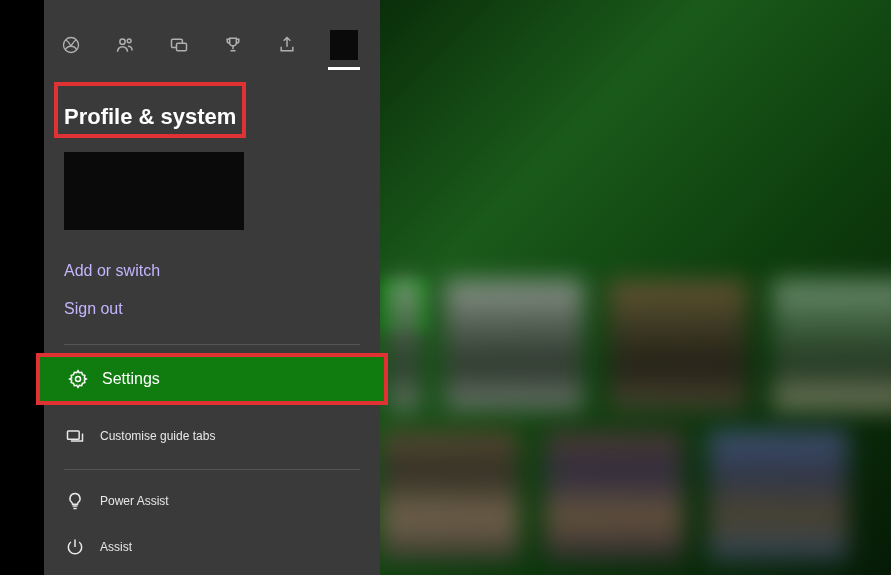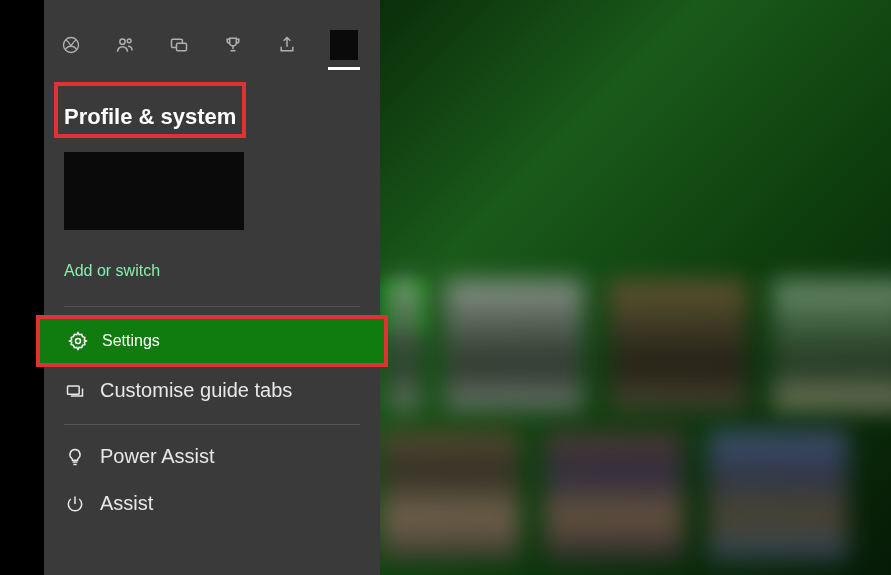--- a/index.html
+++ b/index.html
@@ -122,51 +122,51 @@
       width: 180px;
       height: 78px;
       background: #0a0a0a;
       margin: 6px 0 0 20px;
     }
 
     .menu-section {
       padding: 22px 20px 0 20px;
     }
     .menu-plain-item {
-      color: #86efac;
+      color: #c4b5fd;
       font-size: 16px;
       padding: 10px 0;
       cursor: pointer;
     }
     .divider {
       height: 1px;
       background: #555;
       margin: 16px 20px 0 20px;
     }
 
     .menu-icon-item {
       display: flex;
       align-items: center;
       color: #e8e8e8;
-      font-size: 20px;
+      font-size: 12px;
       padding: 12px 20px;
       cursor: pointer;
       gap: 14px;
     }
     .menu-icon-item .mii-icon {
       width: 22px;
       height: 22px;
       display: flex;
       align-items: center;
       justify-content: center;
     }
     .settings-highlight {
       position: relative;
       border: 4px solid #e03232;
-      margin: 8px -8px 0 -8px;
+      margin: 8px -8px 8px -8px;
       padding: 0;
     }
     .settings-inner {
       display: flex;
       align-items: center;
       gap: 14px;
       background: #107c10;
       color: #fff;
       padding: 12px 28px;
       font-size: 16px;
@@ -241,20 +241,21 @@
   </div>
 
   <div class="panel-title">
     <span class="highlight-red">Profile &amp; system</span>
   </div>
 
   <div class="profile-avatar-large"></div>
 
   <div class="menu-section">
     <div class="menu-plain-item">Add or switch</div>
+    <div class="menu-plain-item">Sign out</div>
   </div>
 
   <div class="divider"></div>
 
   <div class="menu-block">
 
     <div class="settings-highlight">
       <div class="settings-inner">
         <span class="mii-icon">
           <svg width="20" height="20" viewBox="0 0 24 24" fill="none" stroke="#fff" stroke-width="1.8">

